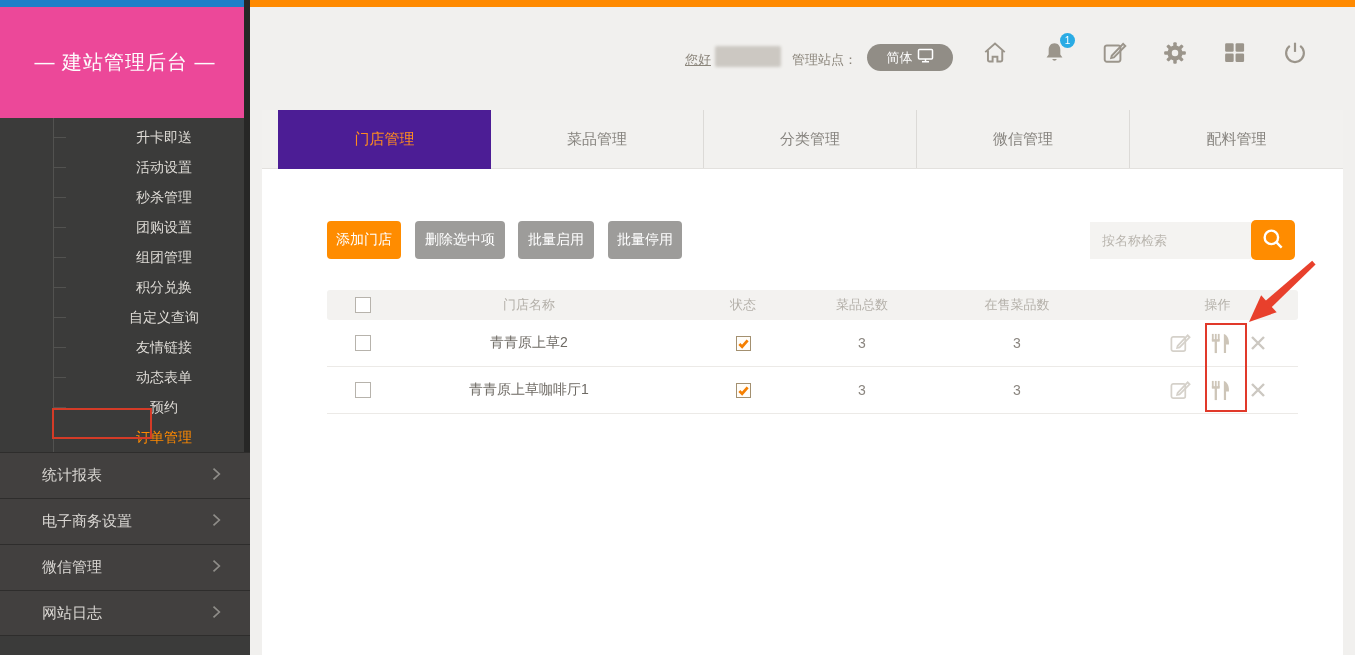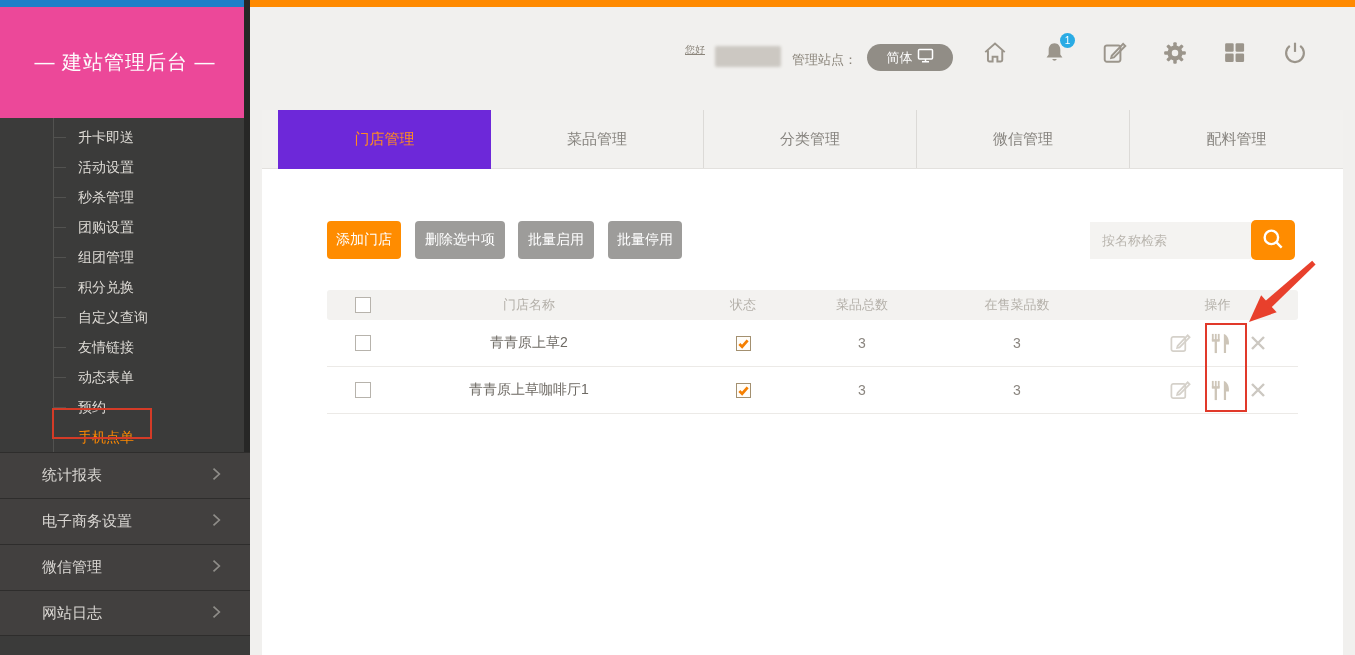--- a/index.html
+++ b/index.html
@@ -10,46 +10,46 @@
   .stripe { position:absolute; top:0; height:7px; }
   .stripe.blue { left:0; width:250px; background:#1e7fc8; }
   .stripe.orange { left:250px; right:0; background:#ff8a00; }
 
   
   .sidebar { position:absolute; left:0; top:7px; width:250px; height:648px; background:#3b3b3a; }
   .sb-header { height:111px; background:#ec4899; display:flex; align-items:center; justify-content:center; }
   .sb-title { color:#fdfdfd; font-size:20px; letter-spacing:1px; }
   .sb-tree { position:relative; padding-top:4px; }
   .sb-tree .vline { position:absolute; left:53px; top:0; width:1px; height:418px; background:#525250; }
-  .tree-item { position:relative; height:30px; line-height:30px; padding-left:78px; font-size:14px; color:#dedbd6; cursor:pointer; }
+  .tree-item { position:relative; height:30px; line-height:30px; padding-left:78px; font-size:14px; color:#dedbd6; cursor:pointer;text-align:center; }
   .tree-item::before { content:""; position:absolute; left:53px; top:15px; width:13px; height:1px; background:#525250; }
   .tree-item.active { color:#ff8a00; }
   .sb-redbox { position:absolute; left:52px; top:401px; width:100px; height:31px; border:2px solid #d43b27; pointer-events:none; }
   .sb-scroll { position:absolute; left:244px; top:-7px; width:6px; height:455px; background:#272726; cursor:pointer; }
   .sb-sections { position:absolute; left:0; top:445px; width:250px; }
   .sb-section { height:46px; background:#42403f; border-top:1px solid #2e2d2c; display:flex; align-items:center; padding:0 24px 0 42px; color:#d9d6d2; font-size:15px; cursor:pointer; }
   .sb-section:last-child { border-bottom:1px solid #2e2d2c; }
   .sb-section .lbl { flex:1; }
 
   
   .hdr { position:absolute; left:250px; top:7px; right:0; height:103px; background:#f1f0ee; }
-  .hdr .greet { position:absolute; left:435px; top:36px; font-size:10px; color:#8b857b;text-decoration:underline; }
+  .hdr .greet { position:absolute; left:435px; top:44px; font-size:13px; color:#8b857b;text-decoration:underline; }
   .hdr .redact { position:absolute; left:465px; top:39px; width:66px; height:21px; background:#ccc8c2; border-radius:2px; filter:blur(1.5px); }
   .hdr .sitelbl { position:absolute; left:542px; top:44px; font-size:13px; color:#8b857b; }
   .lang-pill { position:absolute; left:617px; top:37px; width:86px; height:27px; border-radius:14px; background:#918d86; color:#fff; font-size:13px; display:flex; align-items:center; justify-content:center; gap:4px; cursor:pointer; }
   .hdr-icons { position:absolute; left:732px; top:33px; display:flex; gap:34px; align-items:center; }
   .hicon { width:26px; height:26px; position:relative; cursor:pointer; }
   .badge { position:absolute; right:-7px; top:-7px; min-width:15px; height:15px; border-radius:8px; background:#2aabe4; color:#fff; font-size:10px; line-height:15px; text-align:center; padding:0 2px; }
 
   
   .card { position:absolute; left:262px; top:110px; width:1081px; bottom:0; background:#fff; }
   .tabs { height:59px; background:#f2f1ef; border-bottom:1px solid #e3e1de; display:flex; padding-left:16px; }
   .tab { width:213px; display:flex; align-items:center; justify-content:center; font-size:15px; color:#87847f; border-right:1px solid #dcdad7; cursor:pointer; }
   .tab:last-child { border-right:none; }
-  .tab.active { background:#6d28d9; color:#ff8c1e; border-right:none; margin-bottom:-1px; }
+  .tab.active { background:#4c1d95; color:#ff8c1e; border-right:none; margin-bottom:-1px; }
 
   
   .btn { position:absolute; top:111px; height:38px; border:none; border-radius:4px; color:#fff; font-size:14px; font-family:inherit; cursor:pointer; }
   .btn.primary { background:#ff8c00; }
   .btn.gray { background:#9d9c9a; }
   .search-input { position:absolute; left:828px; top:112px; width:161px; height:37px; background:#f4f3f1; border:none; outline:none; padding:12px 12px; font-size:13px; color:#6d6963; font-family:inherit; }
   .search-input::placeholder { color:#b8b4ad; }
   .search-btn { position:absolute; left:989px; top:110px; width:44px; height:40px; background:#ff8c00; border:none; border-radius:5px; cursor:pointer; display:flex; align-items:center; justify-content:center; }
 
   
@@ -87,21 +87,21 @@
     <div class="tree-item">升卡即送</div>
     <div class="tree-item">活动设置</div>
     <div class="tree-item">秒杀管理</div>
     <div class="tree-item">团购设置</div>
     <div class="tree-item">组团管理</div>
     <div class="tree-item">积分兑换</div>
     <div class="tree-item">自定义查询</div>
     <div class="tree-item">友情链接</div>
     <div class="tree-item">动态表单</div>
     <div class="tree-item">预约</div>
-    <div class="tree-item active">手机点单</div>
+    <div class="tree-item active">订单管理</div>
   </div>
   <div class="sb-redbox"></div>
   <div class="sb-scroll"></div>
   <div class="sb-sections">
     <div class="sb-section">
       <span class="lbl">统计报表</span>
       <span><svg width="20" height="20" viewBox="0 0 24 24" fill="none" stroke="#8f8d89" stroke-width="2">
             <path d="M9 5.5 L16 12 L9 18.5"></path>
           </svg></span>
     </div>

